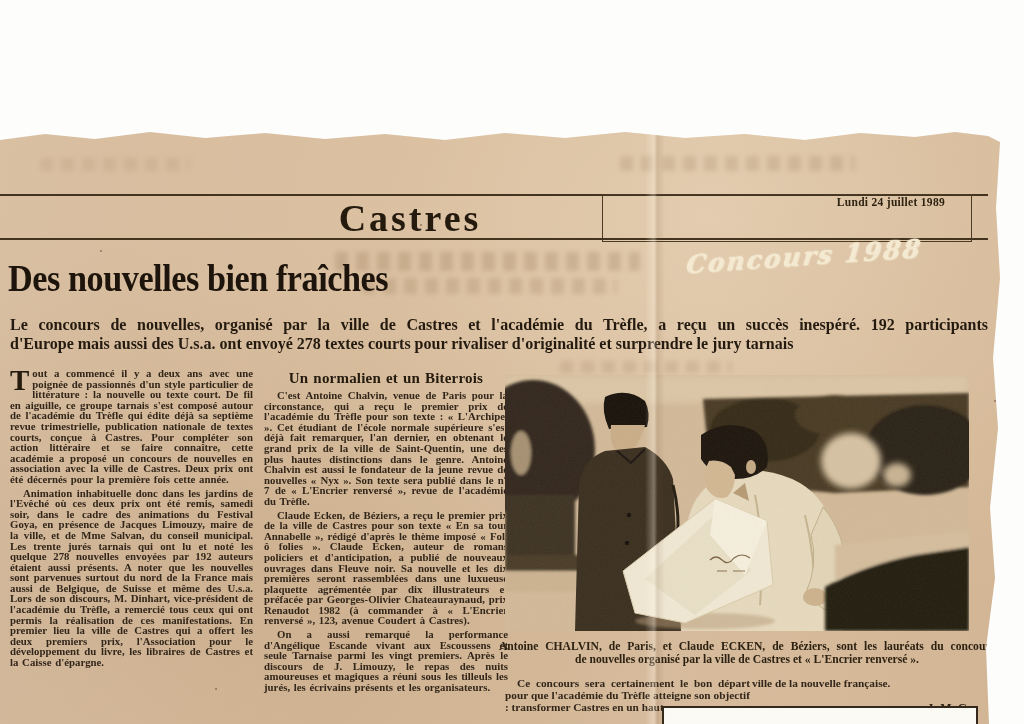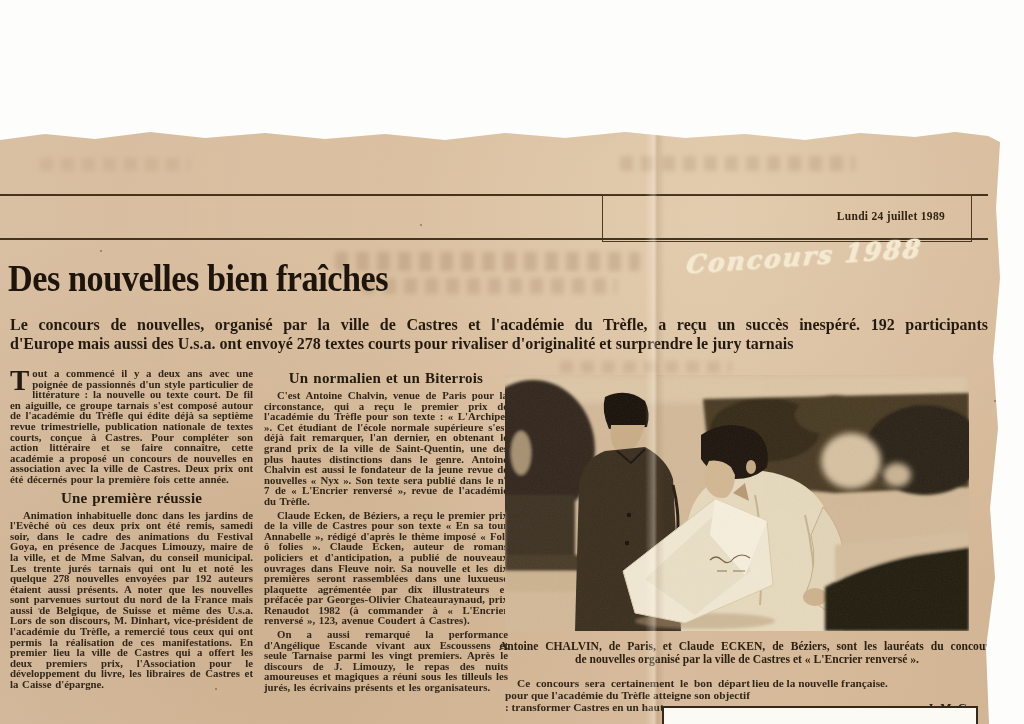--- a/index.html
+++ b/index.html
@@ -13,21 +13,21 @@
     clip-path:polygon(0px 12px,45px 6px,95px 11px,150px 4px,205px 10px,265px 5px,325px 11px,
       385px 6px,445px 12px,505px 5px,565px 10px,625px 4px,685px 10px,745px 6px,805px 12px,
       860px 5px,915px 9px,955px 4px,988px 8px,1000px 14px,996px 80px,1000px 150px,993px 230px,
       998px 300px,990px 380px,995px 450px,986px 520px,989px 596px,0px 596px);}
   .rule{position:absolute;height:2px;background:#43331f;}
   #rule-top{left:0;top:66px;width:988px;}
   #rule-bottom{left:0;top:110px;width:988px;}
   .section-title{position:absolute;left:280px;top:70px;width:260px;text-align:center;
     font-size:38px;line-height:40px;font-weight:bold;letter-spacing:3px;color:#241a0e;}
   .date-box{position:absolute;left:602px;top:66px;width:368px;height:46px;border:1.5px solid #4a3a24;}
-  .date-text{position:absolute;right:26px;top:15px;font-size:11.5px;font-weight:bold;
+  .date-text{position:absolute;right:26px;top:1px;font-size:11.5px;font-weight:bold;
     color:#2f2312;letter-spacing:.3px;}
   .headline{position:absolute;left:8px;top:128px;font-size:38px;font-weight:bold;color:#1d140c;
     letter-spacing:-.5px;white-space:nowrap;transform:scaleX(.9);transform-origin:left top;}
   .standfirst{position:absolute;left:10px;top:187px;width:978px;font-size:16px;font-weight:bold;
     color:#241a10;line-height:19px;}
   .sf1{text-align:justify;text-align-last:justify;}
   .col{position:absolute;font-size:10.8px;font-weight:bold;color:#32261a;line-height:10.6px;
     text-align:justify;word-spacing:1px;}
   #col1{left:10px;top:240px;width:243px;}
   #col2{left:264px;top:237px;width:244px;}
@@ -67,36 +67,36 @@
 <div class="page">
   <div class="clipping">
 
     <div class="ghost" style="left:620px;top:28px;width:235px;height:15px;opacity:.28;"></div>
     <div class="ghost" style="left:40px;top:30px;width:150px;height:13px;opacity:.18;"></div>
     <div class="ghost" style="left:335px;top:124px;width:305px;height:19px;opacity:.35;"></div>
     <div class="ghost" style="left:362px;top:150px;width:255px;height:16px;opacity:.30;"></div>
     <div class="ghost" style="left:560px;top:233px;width:172px;height:12px;opacity:.25;"></div>
 
     <div class="rule" id="rule-top"></div>
+    <div class="section-title">Castres</div>
     <div class="date-box">
       <span class="date-text">Lundi 24 juillet 1989</span>
     </div>
     <div class="rule" id="rule-bottom"></div>
 
     <div class="handnote">Concours 1988</div>
 
     <div class="headline">Des nouvelles bien fraîches</div>
     <div class="standfirst">
       <div class="sf1">Le concours de nouvelles, organisé par la ville de Castres et l'académie du Trèfle, a reçu un succès inespéré. 192 participants</div>
       <div class="sf2">d'Europe mais aussi des U.s.a. ont envoyé 278 textes courts pour rivaliser d'originalité et surprendre le jury tarnais</div>
     </div>
 
     <div class="col" id="col1">
       <p class="lead"><span class="dropcap">T</span><span>out a commencé il y a deux ans avec une poignée de passionnés d'un style particulier de littérature : la nouvelle ou texte court. De fil en aiguille, ce groupe tarnais s'est composé autour de l'académie du Trèfle qui édite déjà sa septième revue trimestrielle, publication nationale de textes courts, conçue à Castres. Pour compléter son action littéraire et se faire connaître, cette académie a proposé un concours de nouvelles en association avec la ville de Castres. Deux prix ont été décernés pour la première fois cette année.</span></p>
-      <h2>Une première réussie</h2>
       <p>Animation inhabituelle donc dans les jardins de l'Evêché où ces deux prix ont été remis, samedi soir, dans le cadre des animations du Festival Goya, en présence de Jacques Limouzy, maire de la ville, et de Mme Salvan, du conseil municipal. Les trente jurés tarnais qui ont lu et noté les quelque 278 nouvelles envoyées par 192 auteurs étaient aussi présents. A noter que les nouvelles sont parvenues surtout du nord de la France mais aussi de Belgique, de Suisse et même des U.s.a. Lors de son discours, M. Dinhart, vice-président de l'académie du Trèfle, a remercié tous ceux qui ont permis la réalisation de ces manifestations. En premier lieu la ville de Castres qui a offert les deux premiers prix, l'Association pour le développement du livre, les libraires de Castres et la Caisse d'épargne.</p>
     </div>
 
     <div class="col" id="col2">
       <h2>Un normalien et un Biterrois</h2>
       <p>C'est Antoine Chalvin, venue de Paris pour la circonstance, qui a reçu le premier prix de l'académie du Trèfle pour son texte : « L'Archipel ». Cet étudiant de l'école normale supérieure s'est déjà fait remarquer, l'an dernier, en obtenant le grand prix de la ville de Saint-Quentin, une des plus hautes distinctions dans le genre. Antoine Chalvin est aussi le fondateur de la jeune revue de nouvelles « Nyx ». Son texte sera publié dans le n° 7 de « L'Encrier renversé », revue de l'académie du Trèfle.</p>
       <p>Claude Ecken, de Béziers, a reçu le premier prix de la ville de Castres pour son texte « En sa tour Annabelle », rédigé d'après le thème imposé « Foli ô folies ». Claude Ecken, auteur de romans policiers et d'anticipation, a publié de nouveaux ouvrages dans Fleuve noir. Sa nouvelle et les dix premières seront rassemblées dans une luxueuse plaquette agrémentée par dix illustrateurs et préfacée par Georges-Olivier Chateauraynaud, prix Renaudot 1982 (à commander à « L'Encrier renversé », 123, avenue Coudert à Castres).</p>
       <p>On a aussi remarqué la performance d'Angélique Escande vivant aux Escoussens et seule Tarnaise parmi les vingt premiers. Après le discours de J. Limouzy, le repas des nuits amoureuses et magiques a réuni sous les tilleuls les jurés, les écrivains présents et les organisateurs.</p>
     </div>
 
@@ -173,21 +173,21 @@
         <rect width="464" height="256" filter="url(#grainF)" opacity=".55"></rect>
       </svg>
     </div>
 
     <div class="caption">
       <div class="cap1">Antoine CHALVIN, de Paris, et Claude ECKEN, de Béziers, sont les lauréats du concours</div>
       <div class="cap2">de nouvelles organisé par la ville de Castres et « L'Encrier renversé ».</div>
     </div>
 
     <div class="outro-left">Ce concours sera certainement le bon départ pour que l'académie du Trèfle atteigne son objectif : transformer Castres en un haut</div>
-    <div class="outro-right">lieu de la nouvelle française.</div>
+    <div class="outro-right">ville de la nouvelle française.</div>
     <div class="signature">J.-M. G.</div>
 
     <div class="white-box"></div>
     <div class="crease"></div>
     <div class="speck" style="left:100px;top:122px;"></div>
     <div class="speck" style="left:420px;top:96px;"></div>
     <div class="speck" style="left:640px;top:332px;"></div>
     <div class="speck" style="left:994px;top:272px;"></div>
     <div class="speck" style="left:215px;top:560px;"></div>
     <div class="speck" style="left:38px;top:480px;"></div>

